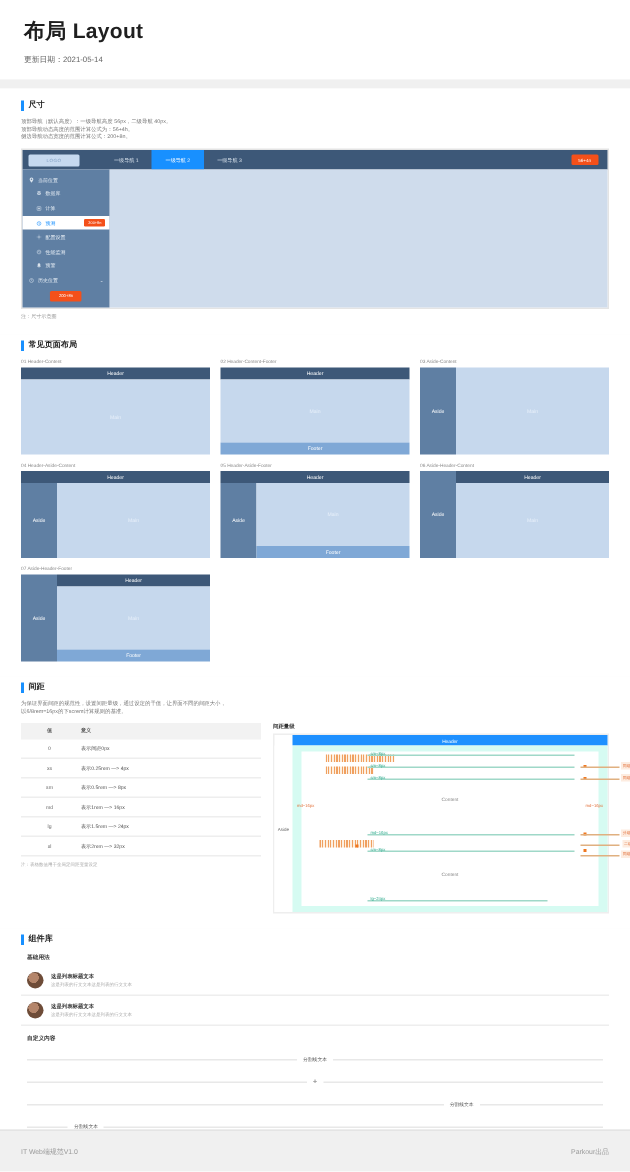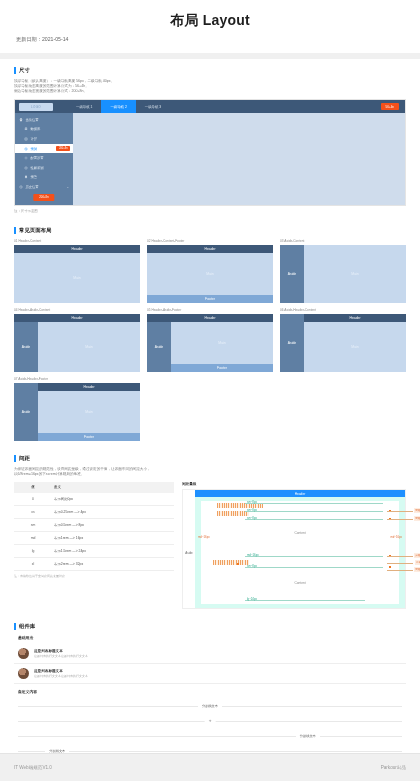--- a/index.html
+++ b/index.html
@@ -7,21 +7,21 @@
     width: 420px; height: 781px;
     font-family: "Liberation Sans", "DejaVu Sans", sans-serif;
     background: #f5f5f5;
     color: #333;
     overflow: hidden;
   }
   #page { width: 420px; height: 781px; position: relative; background: #fafafa; }
 
   
   .page-head { background: #fff; padding: 12px 16px 10px 16px; }
-  .page-title { font-size: 14px; font-weight: bold; color: #1f1f1f; letter-spacing: .2px; text-align: center; }
+  .page-title { font-size: 14px; font-weight: bold; color: #1f1f1f; letter-spacing: .2px; }
   .page-date { font-size: 5.2px; color: #666; margin-top: 6px; }
 
   
   .section { background: #fff; padding: 8px 14px 10px 14px; }
   .sec-title {
     font-size: 5.4px; font-weight: bold; color: #222;
     border-left: 2px solid #1890ff; padding-left: 3px; line-height: 7px;
     margin-bottom: 5px;
   }
   .sec-note { font-size: 3.6px; color: #777; line-height: 5px; margin-bottom: 5px; }

